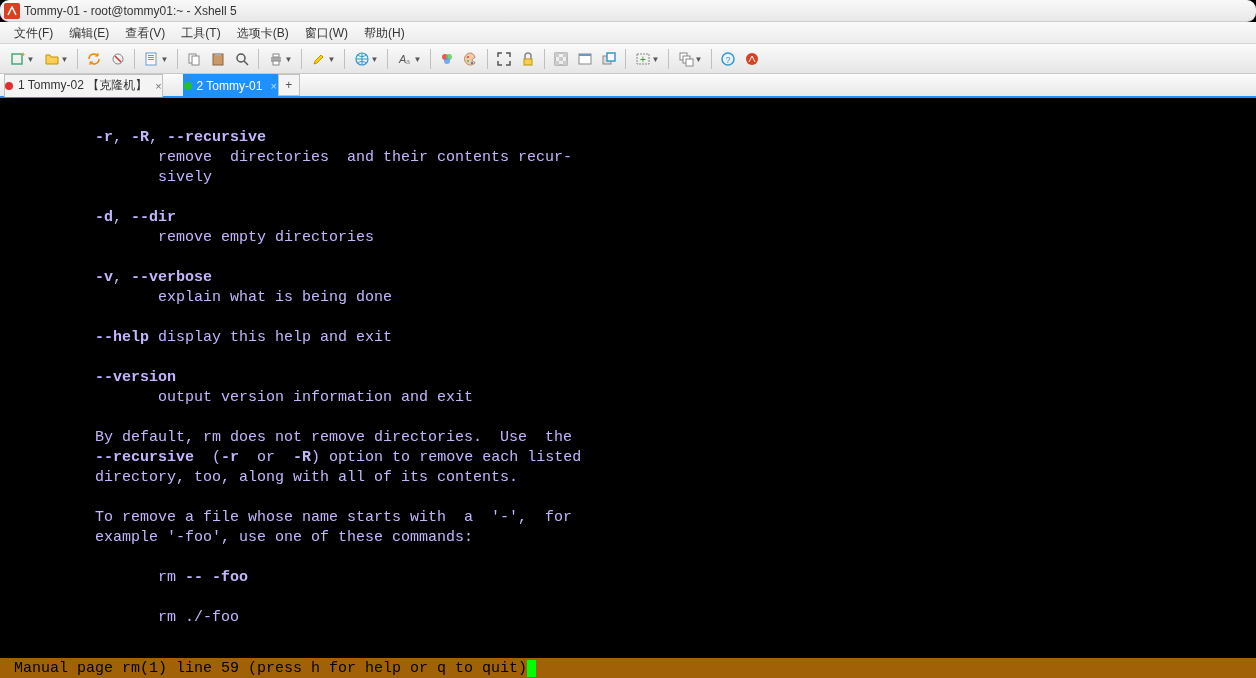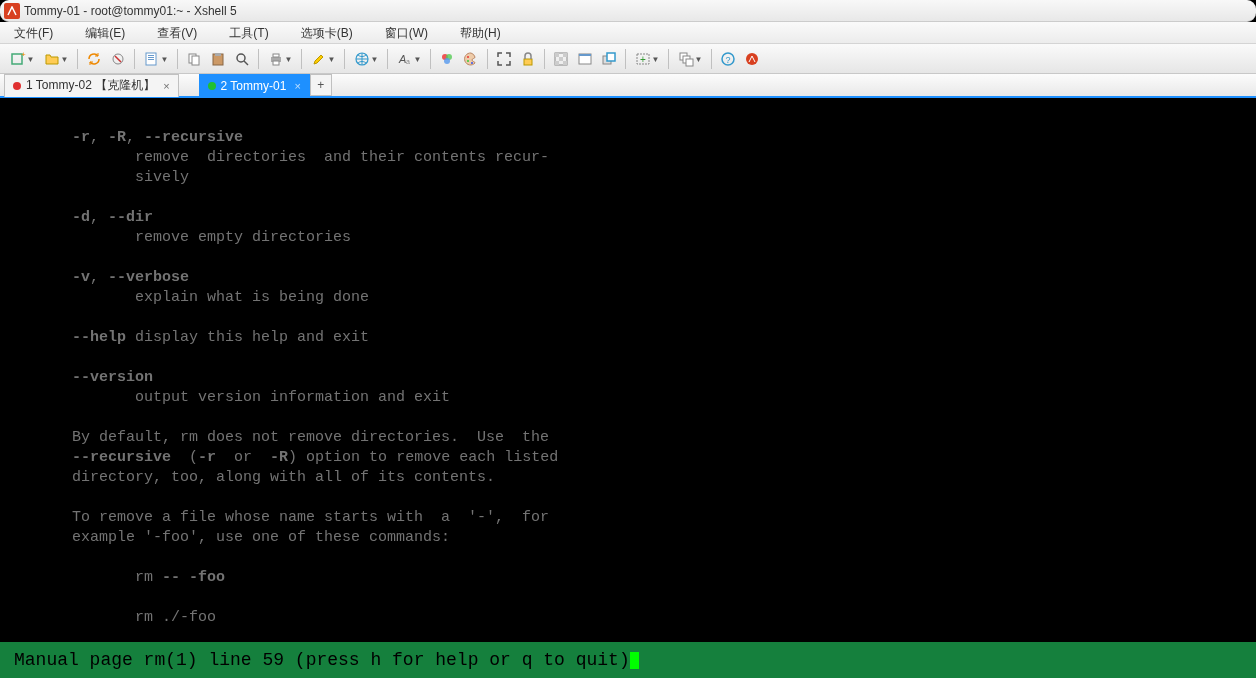--- a/index.html
+++ b/index.html
@@ -30,21 +30,21 @@
   justify-content: center;
 }
 .titlebar-text { color: #333; }
 .menubar {
   height: 22px;
   background: linear-gradient(to bottom, #fafafa, #ececec);
   border-bottom: 1px solid #d4d4d4;
   display: flex;
   align-items: center;
   padding: 0 6px;
-  gap: 16px;
+  gap: 0;
 }
 .menubar .menu-item {
   padding: 0 8px;
   color: #333;
   cursor: pointer;
   line-height: 22px;
 }
 .toolbar {
   height: 30px;
   background: linear-gradient(to bottom, #fafafa, #e6e6e6);
@@ -73,21 +73,21 @@
   background: linear-gradient(to bottom, #fcfcfc, #e8e8e8);
   border-bottom: 2px solid #1e90ff;
   display: flex;
   align-items: center;
   padding-left: 4px;
 }
 .tab {
   height: 23px;
   display: flex;
   align-items: center;
-  padding: 0 8px;
+  padding: 0 0;
   border: 1px solid #c0c0c0;
   border-bottom: none;
   background: #f4f4f4;
   margin-right: 0;
   color: #333;
   position: relative;
 }
 .tab.active {
   background: #1e90ff;
   color: #fff;
@@ -100,38 +100,38 @@
   width: 22px; height: 22px;
   border: 1px solid #c0c0c0;
   background: #f4f4f4;
   display: flex;
   align-items: center;
   justify-content: center;
   color: #555;
 }
 .terminal {
   background: #000;
-  color: #737373;
+  color: #c4b5fd;
   font-family: "SimSun","NSimSun","Courier New", monospace;
   font-size: 15px;
   line-height: 20px;
   white-space: pre;
-  padding: 30px 0 0 9px;
+  padding: 30px 0 0 32px;
 }
 .terminal b { font-weight: bold; }
 .statusline {
   position: absolute;
   bottom: 0;
   left: 0;
   right: 0;
-  height: 36px;
-  background: #15803d;
+  height: 20px;
+  background: #a16207;
   color: #000;
   font-family: "SimSun","NSimSun","Courier New", monospace;
-  font-size: 18px;
+  font-size: 15px;
   display: flex;
   align-items: center;
   padding-left: 14px;
 }
 .cursor {
   display: inline-block;
   width: 9px; height: 17px;
   background: #00ff00;
   margin-left: 0;
 }

